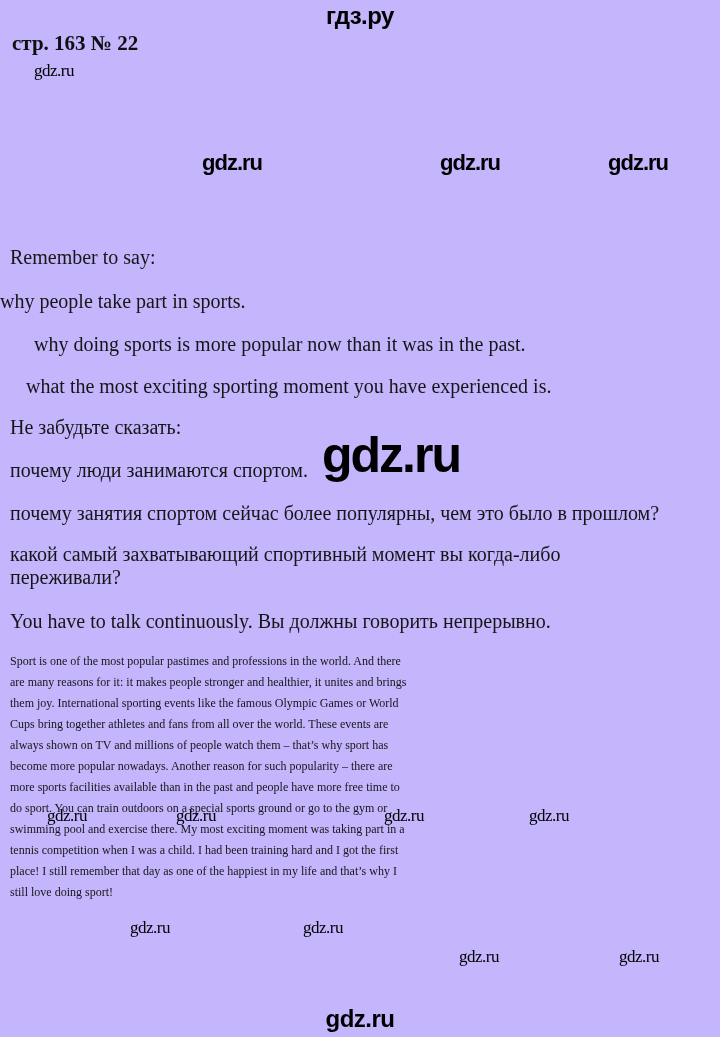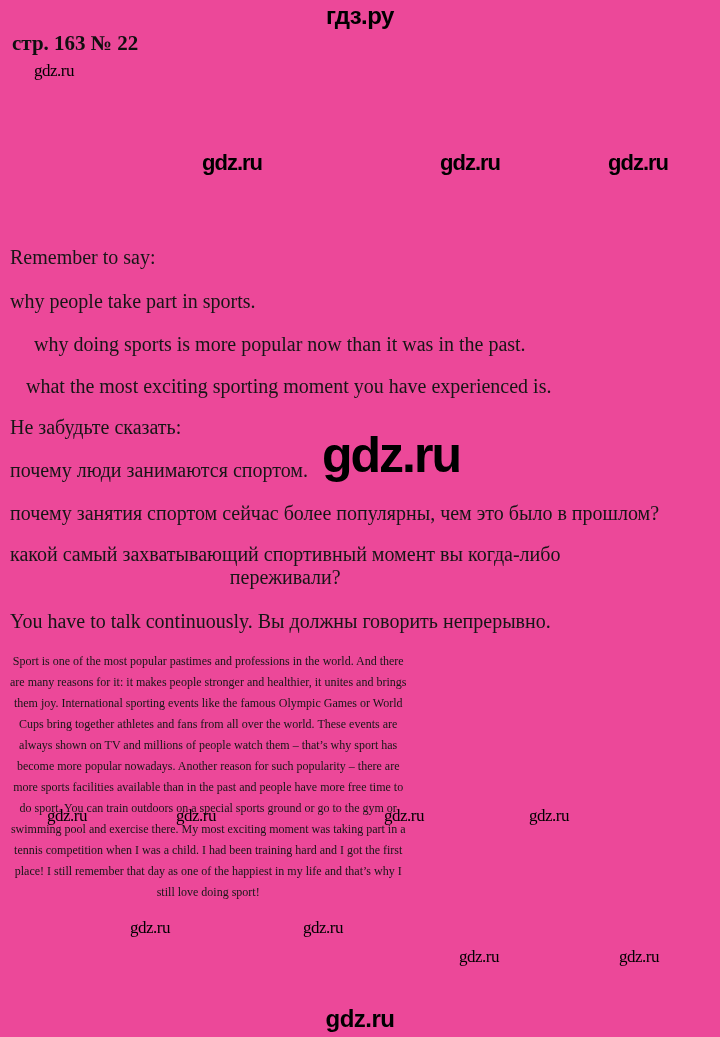--- a/index.html
+++ b/index.html
@@ -1,25 +1,25 @@
 <!DOCTYPE html>
 <html><head>
 <meta charset="utf-8">
 <style>
   html, body { margin: 0; padding: 0; background: #ffffff; }
   .page {
     position: relative;
     width: 720px;
     height: 1037px;
-    background: #ec4899;
+    background: #c4b5fd;
     overflow: hidden;
     font-family: "Liberation Serif", serif;
     color: #141414;
   }
-  .abs { position: absolute; text-align: center; }
+  .abs { position: absolute; }
   .body-text {
     font-size: 20px;
     line-height: 27.5px;
     white-space: nowrap;
     color: #161616;
   }
   .answer-text {
     font-size: 12px;
     line-height: 21px;
     white-space: nowrap;
@@ -78,21 +78,21 @@
 
   <div class="abs wm-serif" style="left:34px; top:61px;">gdz.ru</div>
 
 
   <div class="abs wm-bold" style="left:202px; top:150px;">gdz.ru</div>
   <div class="abs wm-bold" style="left:440px; top:150px;">gdz.ru</div>
   <div class="abs wm-bold" style="left:608px; top:150px;">gdz.ru</div>
 
   <div class="abs body-text" style="left:10px; top:244px;">Remember to say:</div>
 
-  <div class="abs body-text" style="left:10px; top:288px;">why people take part in sports.</div>
+  <div class="abs body-text" style="left:0; top:288px;">why people take part in sports.</div>
   <div class="abs body-text" style="left:10px; top:331px;margin-left:24px;">why doing sports is more popular now than it was in the past.</div>
   <div class="abs body-text" style="left:26px; top:373px;">what the most exciting sporting moment you have experienced is.</div>
 
   <div class="abs body-text" style="left:10px; top:457px;">почему люди занимаются спортом.</div>
 
   <div class="abs body-text" style="left:10px; top:414px;">Не забудьте сказать:</div>
 
   <div class="abs wm-big" style="left:322px; top:426px;">gdz.ru</div>
 
   <div class="abs body-text" style="left:10px; top:500px;">почему занятия спортом сейчас более популярны, чем это было в прошлом?</div>

